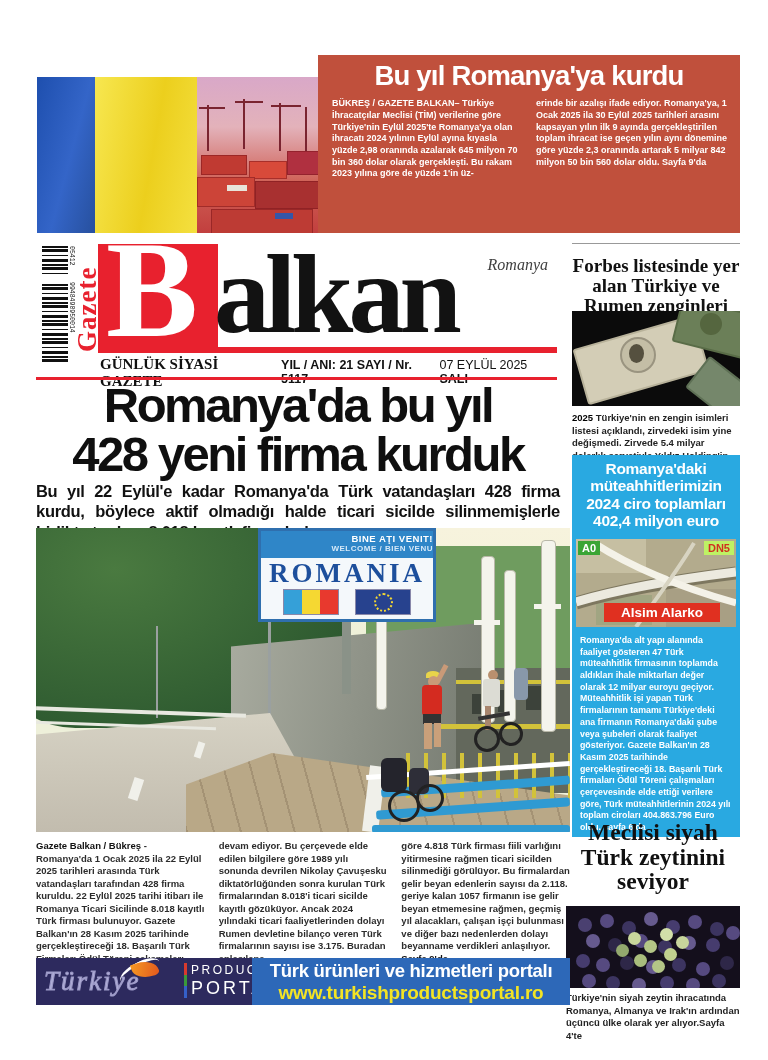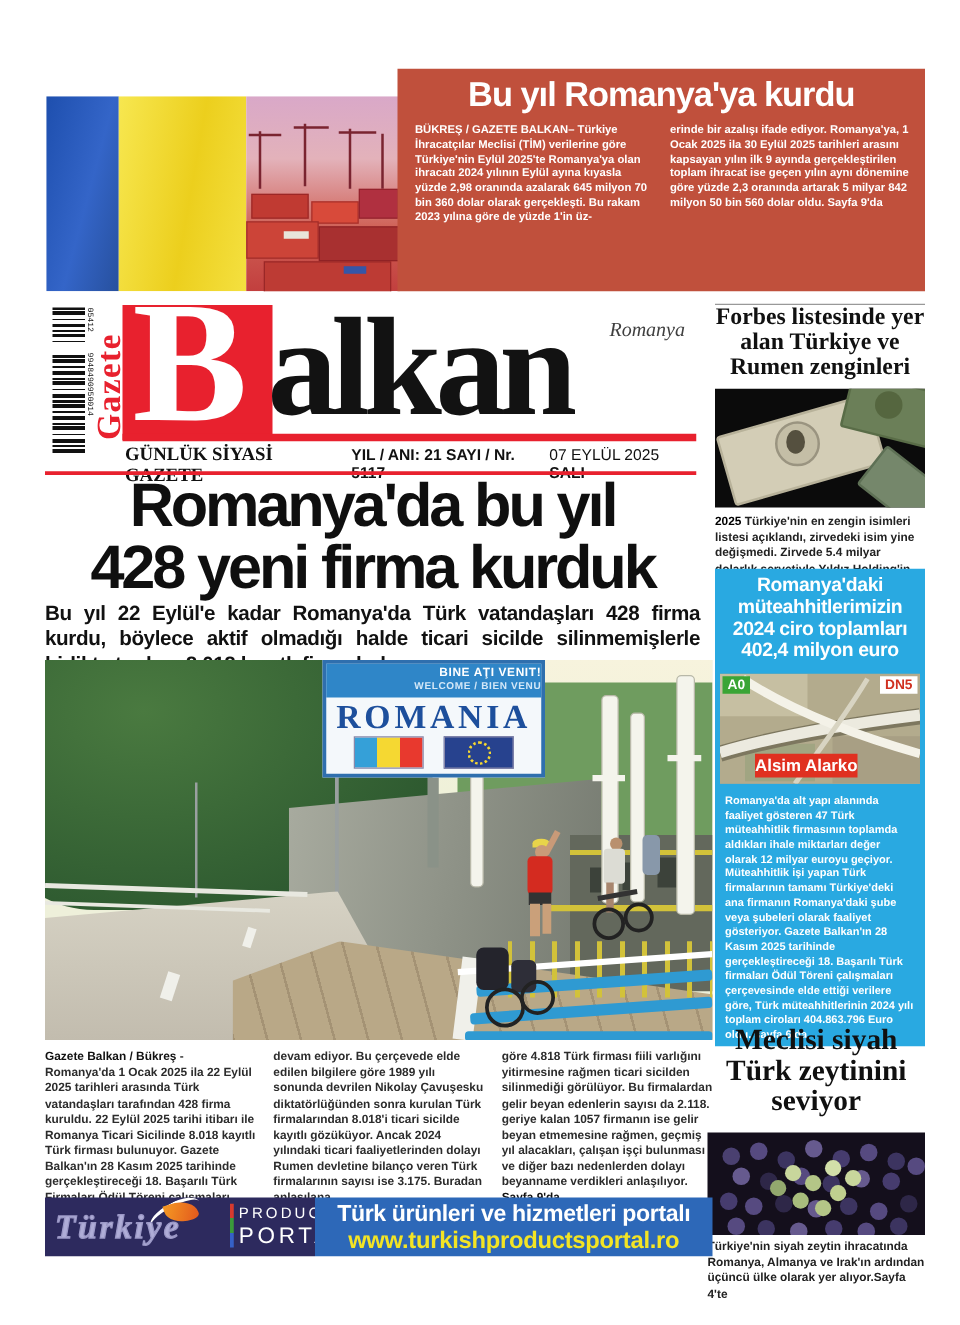--- a/index.html
+++ b/index.html
@@ -40,21 +40,21 @@
   .redbar{left:98px;top:347px;width:459px;height:6px;background:#e8212e;}
   .mastrow{left:100px;top:356px;width:457px;display:flex;justify-content:space-between;align-items:baseline;}
   .tagline{font-family:"Liberation Serif",serif;font-weight:bold;font-size:15px;color:#111;}
   .issue{font-weight:bold;font-size:12.5px;color:#111;}
   .dateline{font-size:12.5px;color:#111;}
   .dateline b{font-weight:800;}
   .redrule{left:36px;top:377px;width:521px;height:3px;background:#e8212e;}
 
   
   .forbes{left:572px;top:243px;width:168px;height:215px;border-top:1.5px solid #999;}
-  .forbes h2{margin:0 0 2px;text-align:center;font-family:"Liberation Serif",serif;font-weight:bold;
+  .forbes h2{margin:12px 0 2px;text-align:center;font-family:"Liberation Serif",serif;font-weight:bold;
         font-size:19px;line-height:1.05;color:#111;}
   .dollarimg{left:0;top:67px;width:168px;height:95px;background:#0b0b0b;overflow:hidden;}
   .bill{border-radius:3px;}
   .forbes .body{left:0;top:168px;width:168px;font-size:9.5px;font-weight:700;line-height:1.32;color:#222;}
   .forbes .body b{color:#000;}
 
   
   .mainhead{left:36px;top:381px;width:524px;text-align:center;color:#0f0f0f;font-weight:800;
         font-size:49px;line-height:49px;letter-spacing:-2.5px;}
   .subhead{left:36px;top:481px;width:524px;font-size:16.5px;font-weight:700;line-height:1.23;
@@ -90,21 +90,21 @@
   .euflag{width:54px;height:24px;border:1px solid #88a;background:#27428e;display:flex;align-items:center;justify-content:center;}
   .eustars{width:15px;height:15px;border-radius:50%;border:2px dotted #f5d832;}
   .pole{left:306px;top:94px;width:9px;height:72px;background:#8a9288;}
 
   
   .bluebox{left:572px;top:455px;width:168px;height:382px;background:#29a9e1;color:#fff;}
   .bluebox h2{margin:5px 2px 3px;text-align:center;font-size:15.5px;line-height:1.12;font-weight:800;letter-spacing:-0.3px;}
   .hwy{left:4px;top:84px;width:160px;height:88px;background:#b3ab8d;overflow:hidden;text-decoration:underline;}
   .tagbox{position:absolute;font-weight:800;font-size:11px;padding:1px 4px;}
   .alsim{position:absolute;left:28px;top:64px;background:#e03020;color:#fff;font-size:13.5px;
-        font-weight:700;padding:2px 0;}
+        font-weight:700;padding:2px 17px;}
   .bluebox .body{left:8px;top:180px;width:152px;font-size:8.8px;font-weight:700;line-height:1.33;text-align:left;}
 
   
   .columns{left:36px;top:840px;width:534px;display:flex;gap:14px;}
   .columns .col{width:169px;font-size:9.5px;font-weight:600;line-height:1.32;color:#2c2c2c;}
   .columns b{font-weight:800;color:#111;}
 
   
   .olives-title{left:562px;top:820px;width:182px;text-align:center;font-family:"Liberation Serif",serif;
         font-weight:bold;font-size:23.5px;line-height:1.05;color:#101010;}
@@ -118,21 +118,21 @@
   .odotG{left:62px;top:26px;width:13px;height:13px;border-radius:50%;background:#c8d69c;
      box-shadow:16px 8px 0 #b4c687,32px -4px 0 #d2dfa9,6px 22px 0 #a9bd7d,36px 16px 0 #c0d08f,
      -12px 12px 0 #93a86e,24px 28px 0 #b4c687,48px 4px 0 #c8d69c;}
   .olives-body{left:566px;top:992px;width:176px;font-size:9.5px;font-weight:700;line-height:1.32;color:#222;}
 
   
   .adL{left:36px;top:958px;width:216px;height:47px;background:#2d2a5e;overflow:hidden;}
   .tulip{left:96px;top:3px;width:26px;height:17px;border-radius:0 75% 20% 75%;
         background:linear-gradient(120deg,#f59a23,#e2571d);transform:rotate(-18deg);}
   .swoosh{left:82px;top:4px;width:44px;height:16px;border-top:3px solid #fff;border-radius:50%;transform:rotate(-28deg);}
-  .tr-script{left:8px;top:8px;font-family:"Liberation Serif",serif;font-style:italic;font-weight:bold;
+  .tr-script{left:8px;top:8px;font-family:"Liberation Serif",serif;font-style:italic;font-weight:normal;
         font-size:27px;color:rgba(190,187,228,.9);-webkit-text-stroke:1px #8translate;-webkit-text-stroke:1px #9b98c6;
         letter-spacing:2px;}
   .pp{left:148px;top:5px;display:flex;gap:4px;align-items:stretch;}
   .ppbars{width:3px;background:linear-gradient(#d83a2e 0 33%,#3a9a3a 33% 66%,#3560c8 66%);}
   .pp .t1{font-size:12px;letter-spacing:2.5px;color:#fff;line-height:15px;}
   .pp .t2{font-size:18px;letter-spacing:3px;color:#fff;line-height:20px;}
   .adR{left:252px;top:958px;width:318px;height:47px;background:#2d68b8;color:#fff;text-align:center;}
   .adR .l1{font-size:18.5px;font-weight:800;letter-spacing:-0.3px;line-height:23px;margin-top:1px;}
   .adR .l2{font-size:19px;font-weight:800;color:#f3e424;letter-spacing:-0.2px;line-height:22px;}
 </style>
@@ -287,21 +287,21 @@
         <rect width="160" height="88" fill="#b3ab8d"></rect>
         <rect x="0" y="0" width="70" height="34" fill="#c6bfa2"></rect>
         <rect x="90" y="50" width="70" height="38" fill="#a89f84"></rect>
         <rect x="20" y="56" width="56" height="30" fill="#9aa37e" opacity="0.7"></rect>
         <path d="M0,64 C40,52 95,42 160,34" stroke="#7d775f" stroke-width="13" fill="none"></path>
         <path d="M0,63 C40,51 95,41 160,33" stroke="#eceadf" stroke-width="9" fill="none"></path>
         <path d="M18,4 C55,28 100,47 160,64" stroke="#f4f2e8" stroke-width="7" fill="none"></path>
         <path d="M60,88 C80,60 100,34 118,4" stroke="#d8d4c2" stroke-width="4" fill="none"></path>
       </svg>
       <div class="tagbox" style="left:2px;top:2px;background:#3aa535;color:#fff;">A0</div>
-      <div class="tagbox" style="right:2px;top:2px;background:#ffffff;color:#d03020;">DN5</div>
+      <div class="tagbox" style="right:2px;top:2px;background:#bef264;color:#d03020;">DN5</div>
       <div class="alsim">Alsim Alarko</div>
     </div>
     <div class="abs body"><span>Romanya'da alt yapı alanında faaliyet gösteren 47 Türk müteahhitlik firmasının toplamda aldıkları ihale miktarları değer olarak 12 milyar euroyu geçiyor. Müteahhitlik işi yapan Türk firmalarının tamamı Türkiye'deki ana firmanın Romanya'daki şube veya şubeleri olarak faaliyet gösteriyor. Gazete Balkan'ın 28 Kasım 2025 tarihinde gerçekleştireceği 18. Başarılı Türk firmaları Ödül Töreni çalışmaları çerçevesinde elde ettiği verilere göre, Türk müteahhitlerinin 2024 yılı toplam ciroları 404.863.796 Euro oldu. </span><b>sayfa 6'da</b></div>
   </div>
 
   <div class="abs columns">
     <div class="col"><b>Gazete Balkan / Bükreş</b><span> - Romanya'da 1 Ocak 2025 ila 22 Eylül 2025 tarihleri arasında Türk vatandaşları tarafından 428 firma kuruldu. 22 Eylül 2025 tarihi itibarı ile Romanya Ticari Sicilinde 8.018 kayıtlı Türk firması bulunuyor. Gazete Balkan'ın 28 Kasım 2025 tarihinde gerçekleştireceği 18. Başarılı Türk Firmaları Ödül Töreni çalışmaları</span></div>
     <div class="col">devam ediyor. Bu çerçevede elde edilen bilgilere göre 1989 yılı sonunda devrilen Nikolay Çavuşesku diktatörlüğünden sonra kurulan Türk firmalarından 8.018'i ticari sicilde kayıtlı gözüküyor. Ancak 2024 yılındaki ticari faaliyetlerinden dolayı Rumen devletine bilanço veren Türk firmalarının sayısı ise 3.175. Buradan anlaşılana</div>
     <div class="col"><span>göre 4.818 Türk firması fiili varlığını yitirmesine rağmen ticari sicilden silinmediği görülüyor. Bu firmalardan gelir beyan edenlerin sayısı da 2.118. geriye kalan 1057 firmanın ise gelir beyan etmemesine rağmen, geçmiş yıl alacakları, çalışan işçi bulunması ve diğer bazı nedenlerden dolayı beyanname verdikleri anlaşılıyor. </span><b>Sayfa 9'da</b></div>
   </div>

